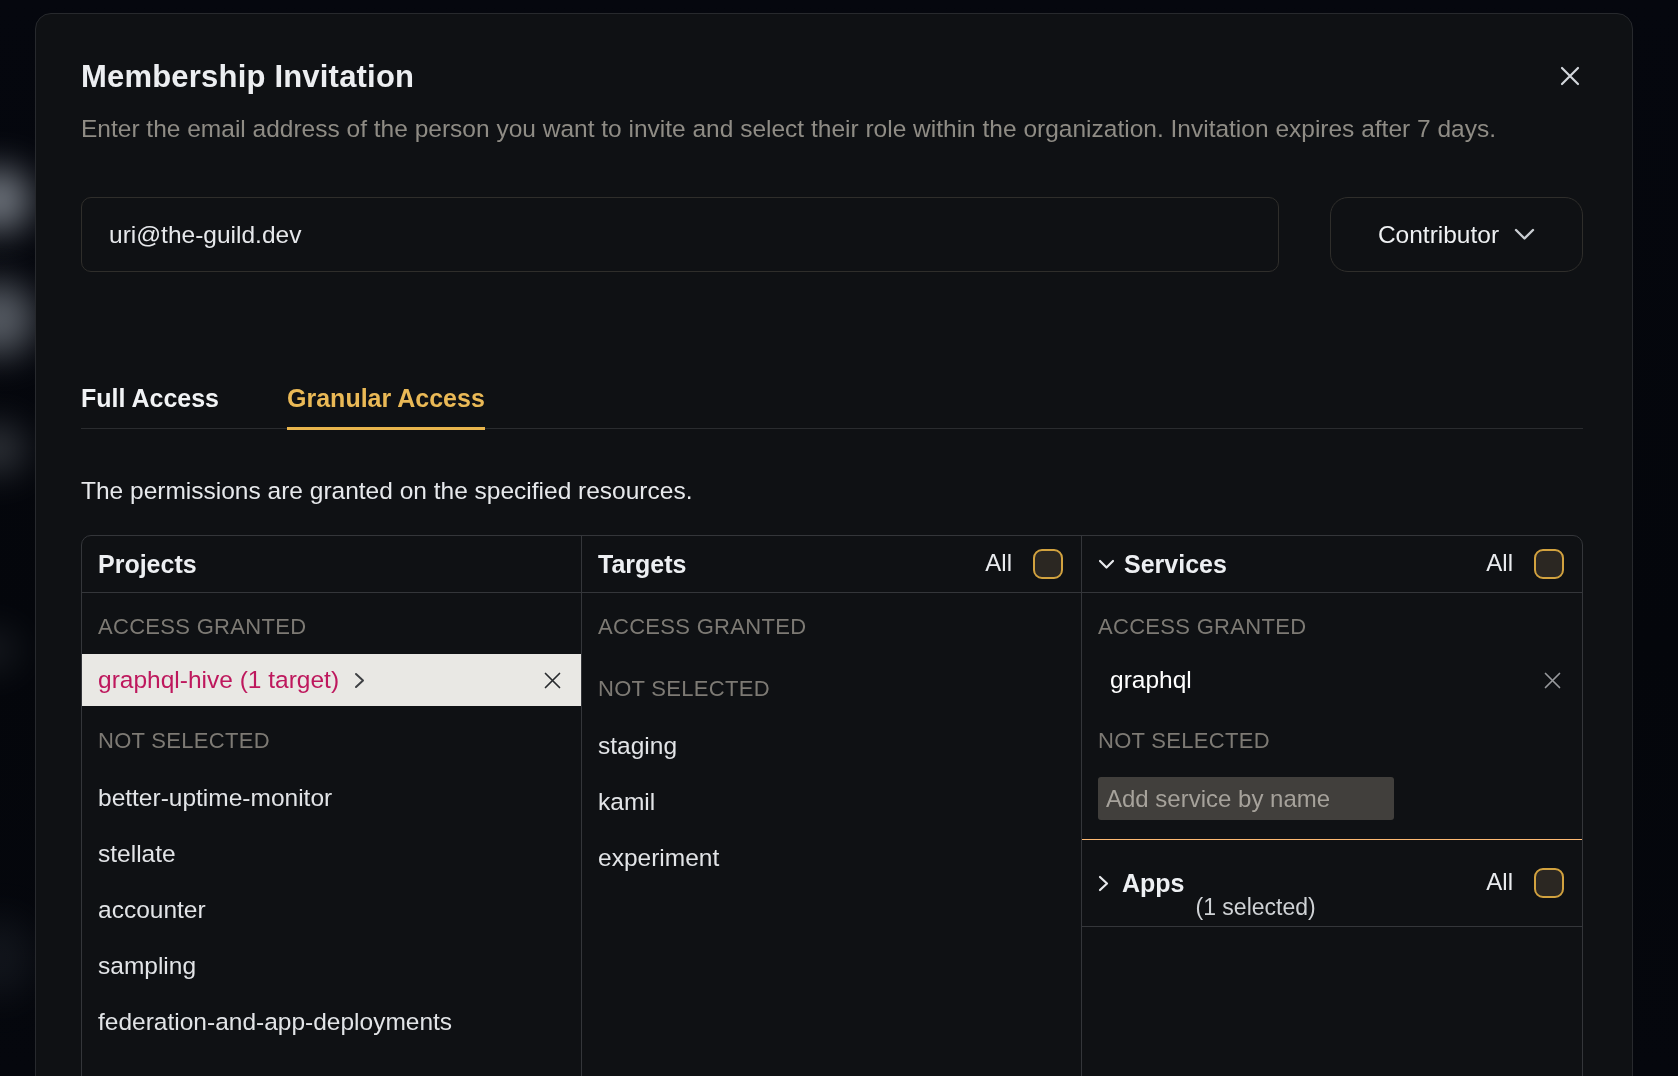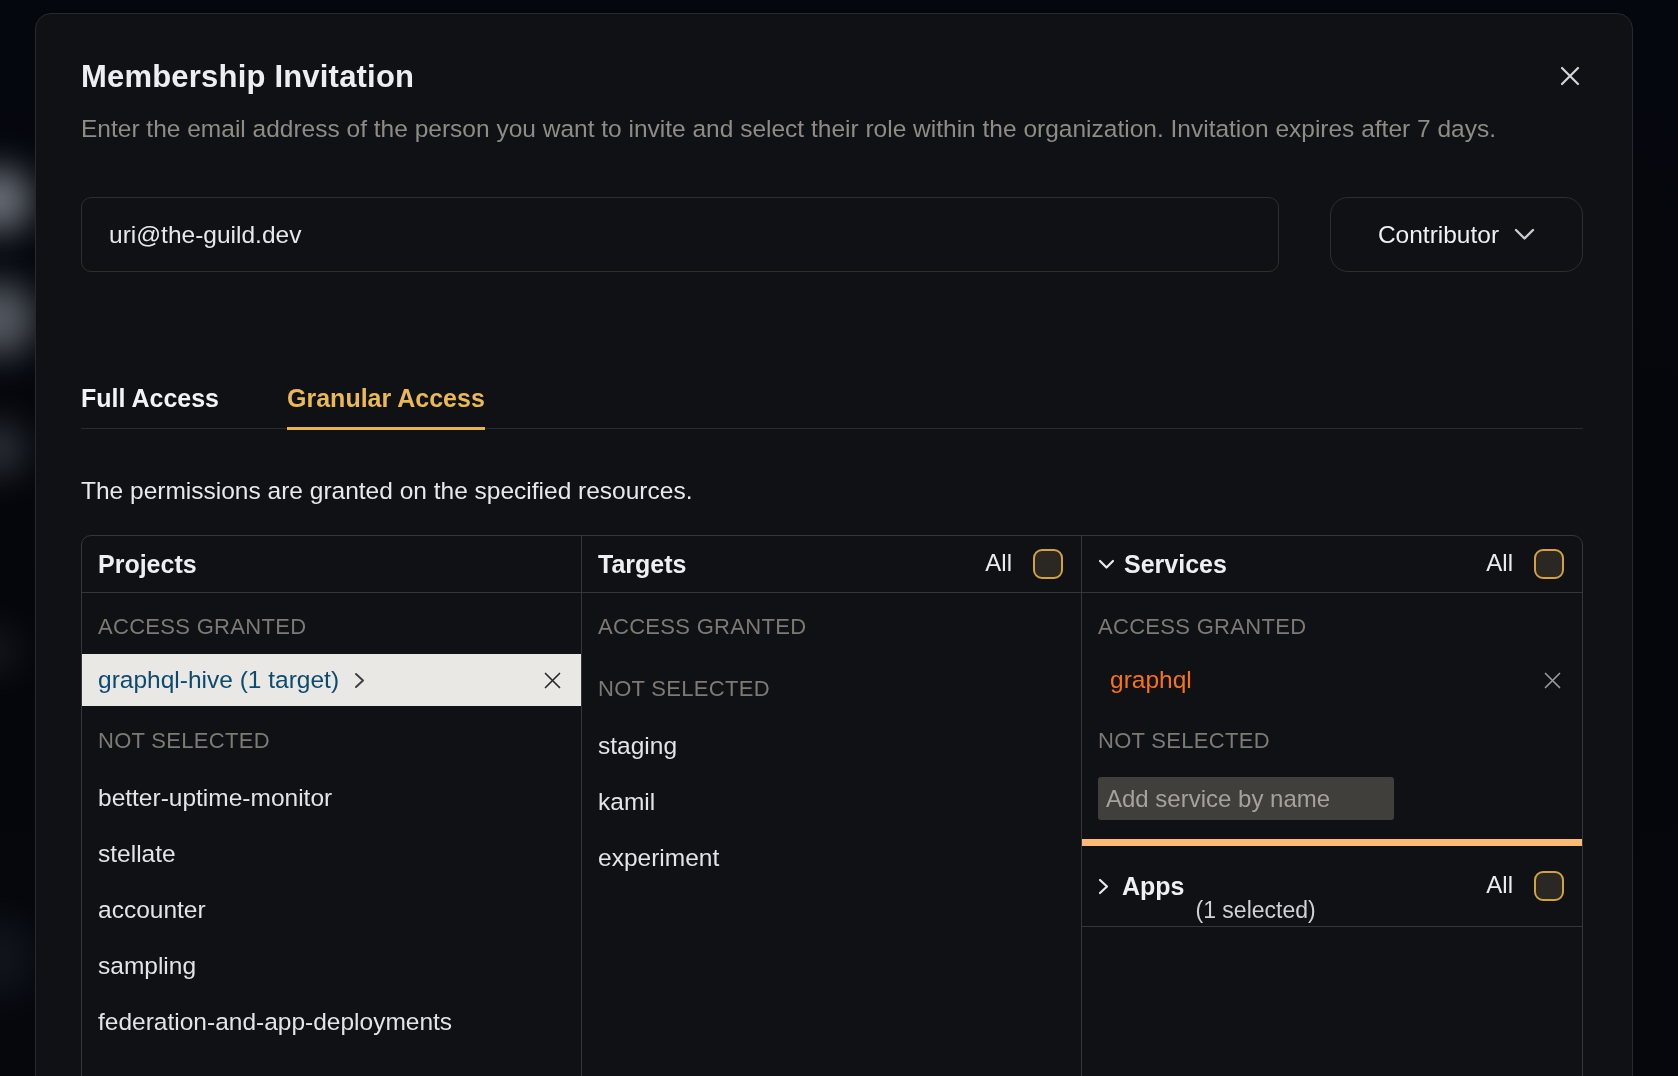--- a/index.html
+++ b/index.html
@@ -85,45 +85,45 @@
 
   .section-label {
     height:61px; flex:0 0 61px; display:flex; align-items:center;
     padding:6px 16px 0; font-size:22px; color:#7d7a74; letter-spacing:.3px;
   }
   .section-label.ns { height:64px; flex-basis:64px; }
 
   .row-selected {
     height:52px; flex:0 0 52px; background:#e9e8e4;
     display:flex; align-items:center; padding:0 19px 0 16px;
-    font-size:24.5px; color:#0c4a6e; cursor:pointer;
+    font-size:24.5px; color:#be185d; cursor:pointer;
   }
   .row-selected .chev { margin-left:15px; display:flex; align-items:center; }
   .row-x { margin-left:auto; background:none; border:none; cursor:pointer; display:flex; align-items:center; }
 
   .row-granted-dark {
     height:52px; flex:0 0 52px; display:flex; align-items:center;
-    padding:0 20px 0 28px; font-size:24.5px; color:#f97316; cursor:pointer;
+    padding:0 20px 0 28px; font-size:24.5px; color:#ffffff; cursor:pointer;
   }
 
   .list-item {
     height:56px; flex:0 0 56px; display:flex; align-items:center;
     padding:0 16px; font-size:24.5px; color:#e2e4e7; cursor:pointer;
   }
 
   .add-service {
     margin:7px 16px 0; width:296px; height:43px; flex:0 0 43px;
     background:#413f3c; border:none; border-radius:3px;
     color:#e4e1db; font-size:24px; padding:18px 8px; font-family:inherit; outline:none;
   }
   .add-service::placeholder { color:#a6a29b; opacity:1; }
 
   .apps-row {
     margin-top:19px; height:88px; flex:0 0 88px;
-    border-top:7px solid #fdba74; border-bottom:1px solid #34363a;
+    border-top:1px solid #fdba74; border-bottom:1px solid #34363a;
     display:flex; align-items:center; padding:0 18px 0 16px; gap:13px; cursor:pointer;
   }
   .apps-title { font-size:25px; font-weight:700; color:#eef0f3; }
   .apps-status { font-size:23px; color:#cfd2d5; margin-left:-2px;margin-top:48px; }
 </style>
 </head>
 <body>
 
 <div class="smudge s1"></div>
 <div class="smudge s2"></div>

